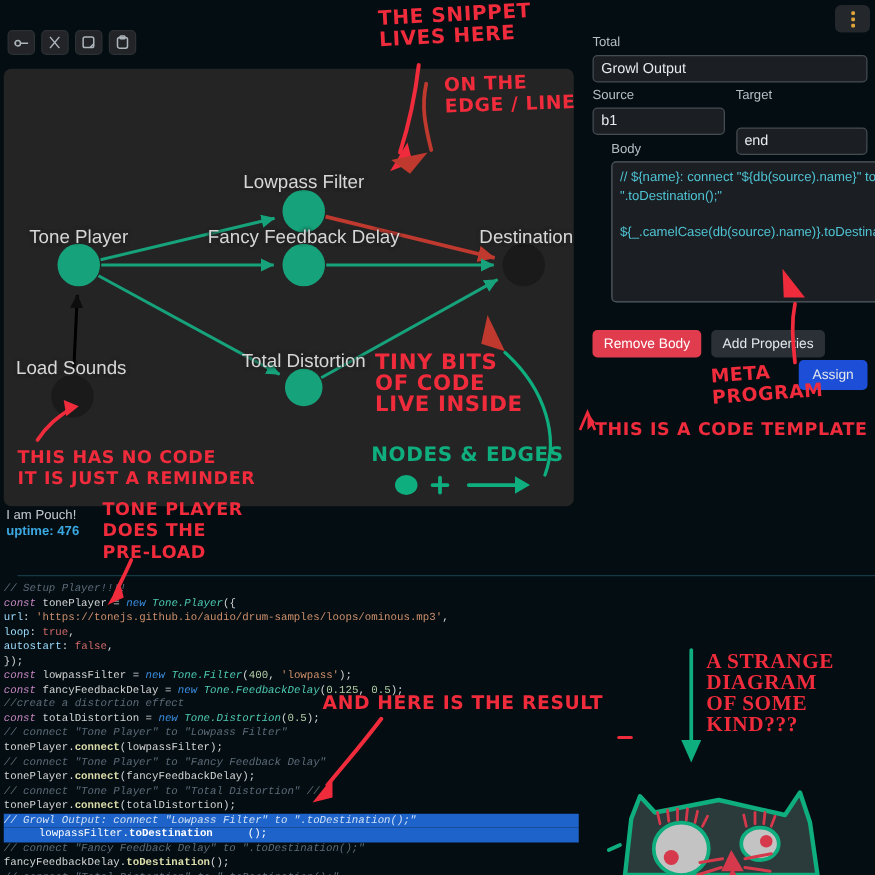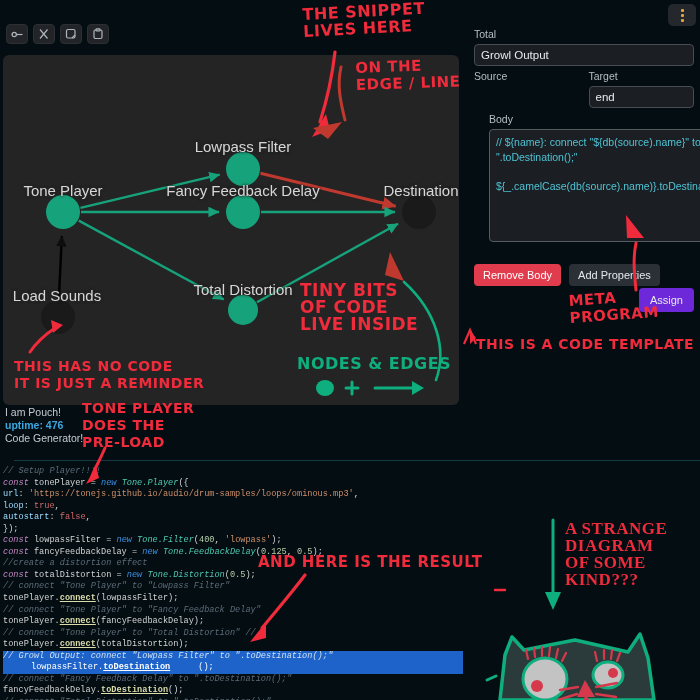--- a/index.html
+++ b/index.html
@@ -49,21 +49,21 @@
     position:absolute; left:3px; top:466px; width:460px;
     font-family:"Liberation Mono", monospace; font-size:8.6px; line-height:11.55px;
     white-space:pre; letter-spacing:0px;
   }
   .code .ln { display:block; height:11.55px; }
   .cm   { color:#5d6b78; font-style:italic; }
   .kw   { color:#c586c0; font-style:italic; }
   .new  { color:#3b8ee0; font-style:italic; }
   .cls  { color:#4ec9b0; font-style:italic; }
   .id   { color:#d4d4d4; }
-  .prop { color:#dcdcaa; font-weight:bold;text-decoration:underline; }
+  .prop { color:#dcdcaa; font-weight:bold; }
   .str  { color:#ce8f6a; }
   .num  { color:#b5cea8; }
   .bool { color:#d16969;text-align:right; }
   .key  { color:#9cdcfe; }
   .hl   { background:#1d63c9; color:#e8eef7; display:block; }
   .hl .cm { color:#cfe0f5; }
   .hl .id { color:#ffffff;padding-left:28px; }
   .hl .prop{ color:#ffffff; }
 
   
@@ -87,21 +87,21 @@
     color:#4fc3d4; font-size:10.5px; line-height:14.5px; padding:5px 6px;
     width:100%; height:113px; resize:none; outline:none;
     font-family:"Liberation Sans", sans-serif; white-space:pre-wrap; overflow:hidden;
   }
   .btn {
     border:none; border-radius:4px; font-size:11px; padding:5px 9px;
     font-family:"Liberation Sans", sans-serif; cursor:pointer;
   }
   .btn-danger { background:#e03c4e; color:#fff; }
   .btn-dark { background:#2b3036; color:#e3e8ec; }
-  .btn-assign { background:#6d28d9; color:#e3e8ec; padding:6px 11px; }
+  .btn-assign { background:#1d4ed8; color:#e3e8ec; padding:6px 11px; }
 
   
   .anno { position:absolute; inset:0; pointer-events:none; z-index:20; }
   .atext {
     position:absolute; color:#ef2b3c; font-family:"DejaVu Sans", sans-serif;
     font-weight:bold; font-size:15px; line-height:17px; letter-spacing:0.5px;
     transform-origin:left top; white-space:pre;
   }
 </style>
 </head>
@@ -174,21 +174,20 @@
           <div class="node-dot" style="left: 416px; top: 157px; width: 34px; height: 34px; background: rgb(26, 26, 26);"></div>
           <div class="node-label" style="left: 418px; top: 135px;">Destination</div>
           <div class="node-dot" style="left: 55px; top: 262px; width: 34px; height: 34px; background: rgb(26, 26, 26);"></div>
           <div class="node-label" style="left: 54px; top: 240px;">Load Sounds</div>
         </div>
     </div>
 
     <div class="status">
       <div class="line1">I am Pouch!</div>
       <div class="uptime">uptime: 476</div>
-      <div class="line3">Code Generator!</div>
     </div>
   </div>
 
   <div class="divider"></div>
 
   <div class="code" id="code-block"><span class="ln"><span class="cm">// Setup Player!!!!</span></span><span class="ln"><span class="kw">const </span><span class="id">tonePlayer = </span><span class="new">new </span><span class="cls">Tone.Player</span><span class="id">({</span></span><span class="ln"><span class="key">url</span><span class="id">: </span><span class="str">'https://tonejs.github.io/audio/drum-samples/loops/ominous.mp3'</span><span class="id">,</span></span><span class="ln"><span class="key">loop</span><span class="id">: </span><span class="bool">true</span><span class="id">,</span></span><span class="ln"><span class="key">autostart</span><span class="id">: </span><span class="bool">false</span><span class="id">,</span></span><span class="ln"><span class="id">});</span></span><span class="ln"><span class="kw">const </span><span class="id">lowpassFilter = </span><span class="new">new </span><span class="cls">Tone.Filter</span><span class="id">(</span><span class="num">400</span><span class="id">, </span><span class="str">'lowpass'</span><span class="id">);</span></span><span class="ln"><span class="kw">const </span><span class="id">fancyFeedbackDelay = </span><span class="new">new </span><span class="cls">Tone.FeedbackDelay</span><span class="id">(</span><span class="num">0.125</span><span class="id">, </span><span class="num">0.5</span><span class="id">);</span></span><span class="ln"><span class="cm">//create a distortion effect</span></span><span class="ln"><span class="kw">const </span><span class="id">totalDistortion = </span><span class="new">new </span><span class="cls">Tone.Distortion</span><span class="id">(</span><span class="num">0.5</span><span class="id">);</span></span><span class="ln"><span class="cm">// connect "Tone Player" to "Lowpass Filter"</span></span><span class="ln"><span class="id">tonePlayer.</span><span class="prop">connect</span><span class="id">(lowpassFilter);</span></span><span class="ln"><span class="cm">// connect "Tone Player" to "Fancy Feedback Delay"</span></span><span class="ln"><span class="id">tonePlayer.</span><span class="prop">connect</span><span class="id">(fancyFeedbackDelay);</span></span><span class="ln"><span class="cm">// connect "Tone Player" to "Total Distortion" //</span></span><span class="ln"><span class="id">tonePlayer.</span><span class="prop">connect</span><span class="id">(totalDistortion);</span></span><span class="ln hl"><span class="cm">// Growl Output: connect "Lowpass Filter" to ".toDestination();"</span></span><span class="ln hl"><span class="id">lowpassFilter.</span><span class="prop">toDestination</span><span class="id">();</span></span><span class="ln"><span class="cm">// connect "Fancy Feedback Delay" to ".toDestination();"</span></span><span class="ln"><span class="id">fancyFeedbackDelay.</span><span class="prop">toDestination</span><span class="id">();</span></span><span class="ln"><span class="cm">// connect "Total Distortion" to ".toDestination();"</span></span></div>
 
   <div class="right-col">
     <div class="kebab">
         <i></i>
@@ -197,24 +196,25 @@
       </div>
 
     <div style="position:absolute; left:9px; top:28px; width:220px;">
       <div class="fld-label">Total</div>
       <input class="fld" style="margin-top: 4px;" value="Growl Output">
     </div>
 
     <div style="position:absolute; left:9px; top:70px; width:220px;" class="row2">
       <div>
         <div class="fld-label">Source</div>
+        <input class="fld" style="margin-top: 4px;" value="b1">
       </div>
       <div>
         <div class="fld-label">Target</div>
-        <input class="fld" style="margin-top: 4px;" value="end">
+        <input class="fld" style="margin-top: 20px;" value="end">
       </div>
     </div>
 
     <div style="position:absolute; left:9px; top:113px; width:220px;margin-left:15px;">
       <div class="fld-label">Body</div>
       <div class="body-area" style="margin-top:4px;">// ${name}: connect "${db(source).name}" to ".toDestination();"
 
 ${_.camelCase(db(source).name)}.toDestination();</div>
     </div>
 

